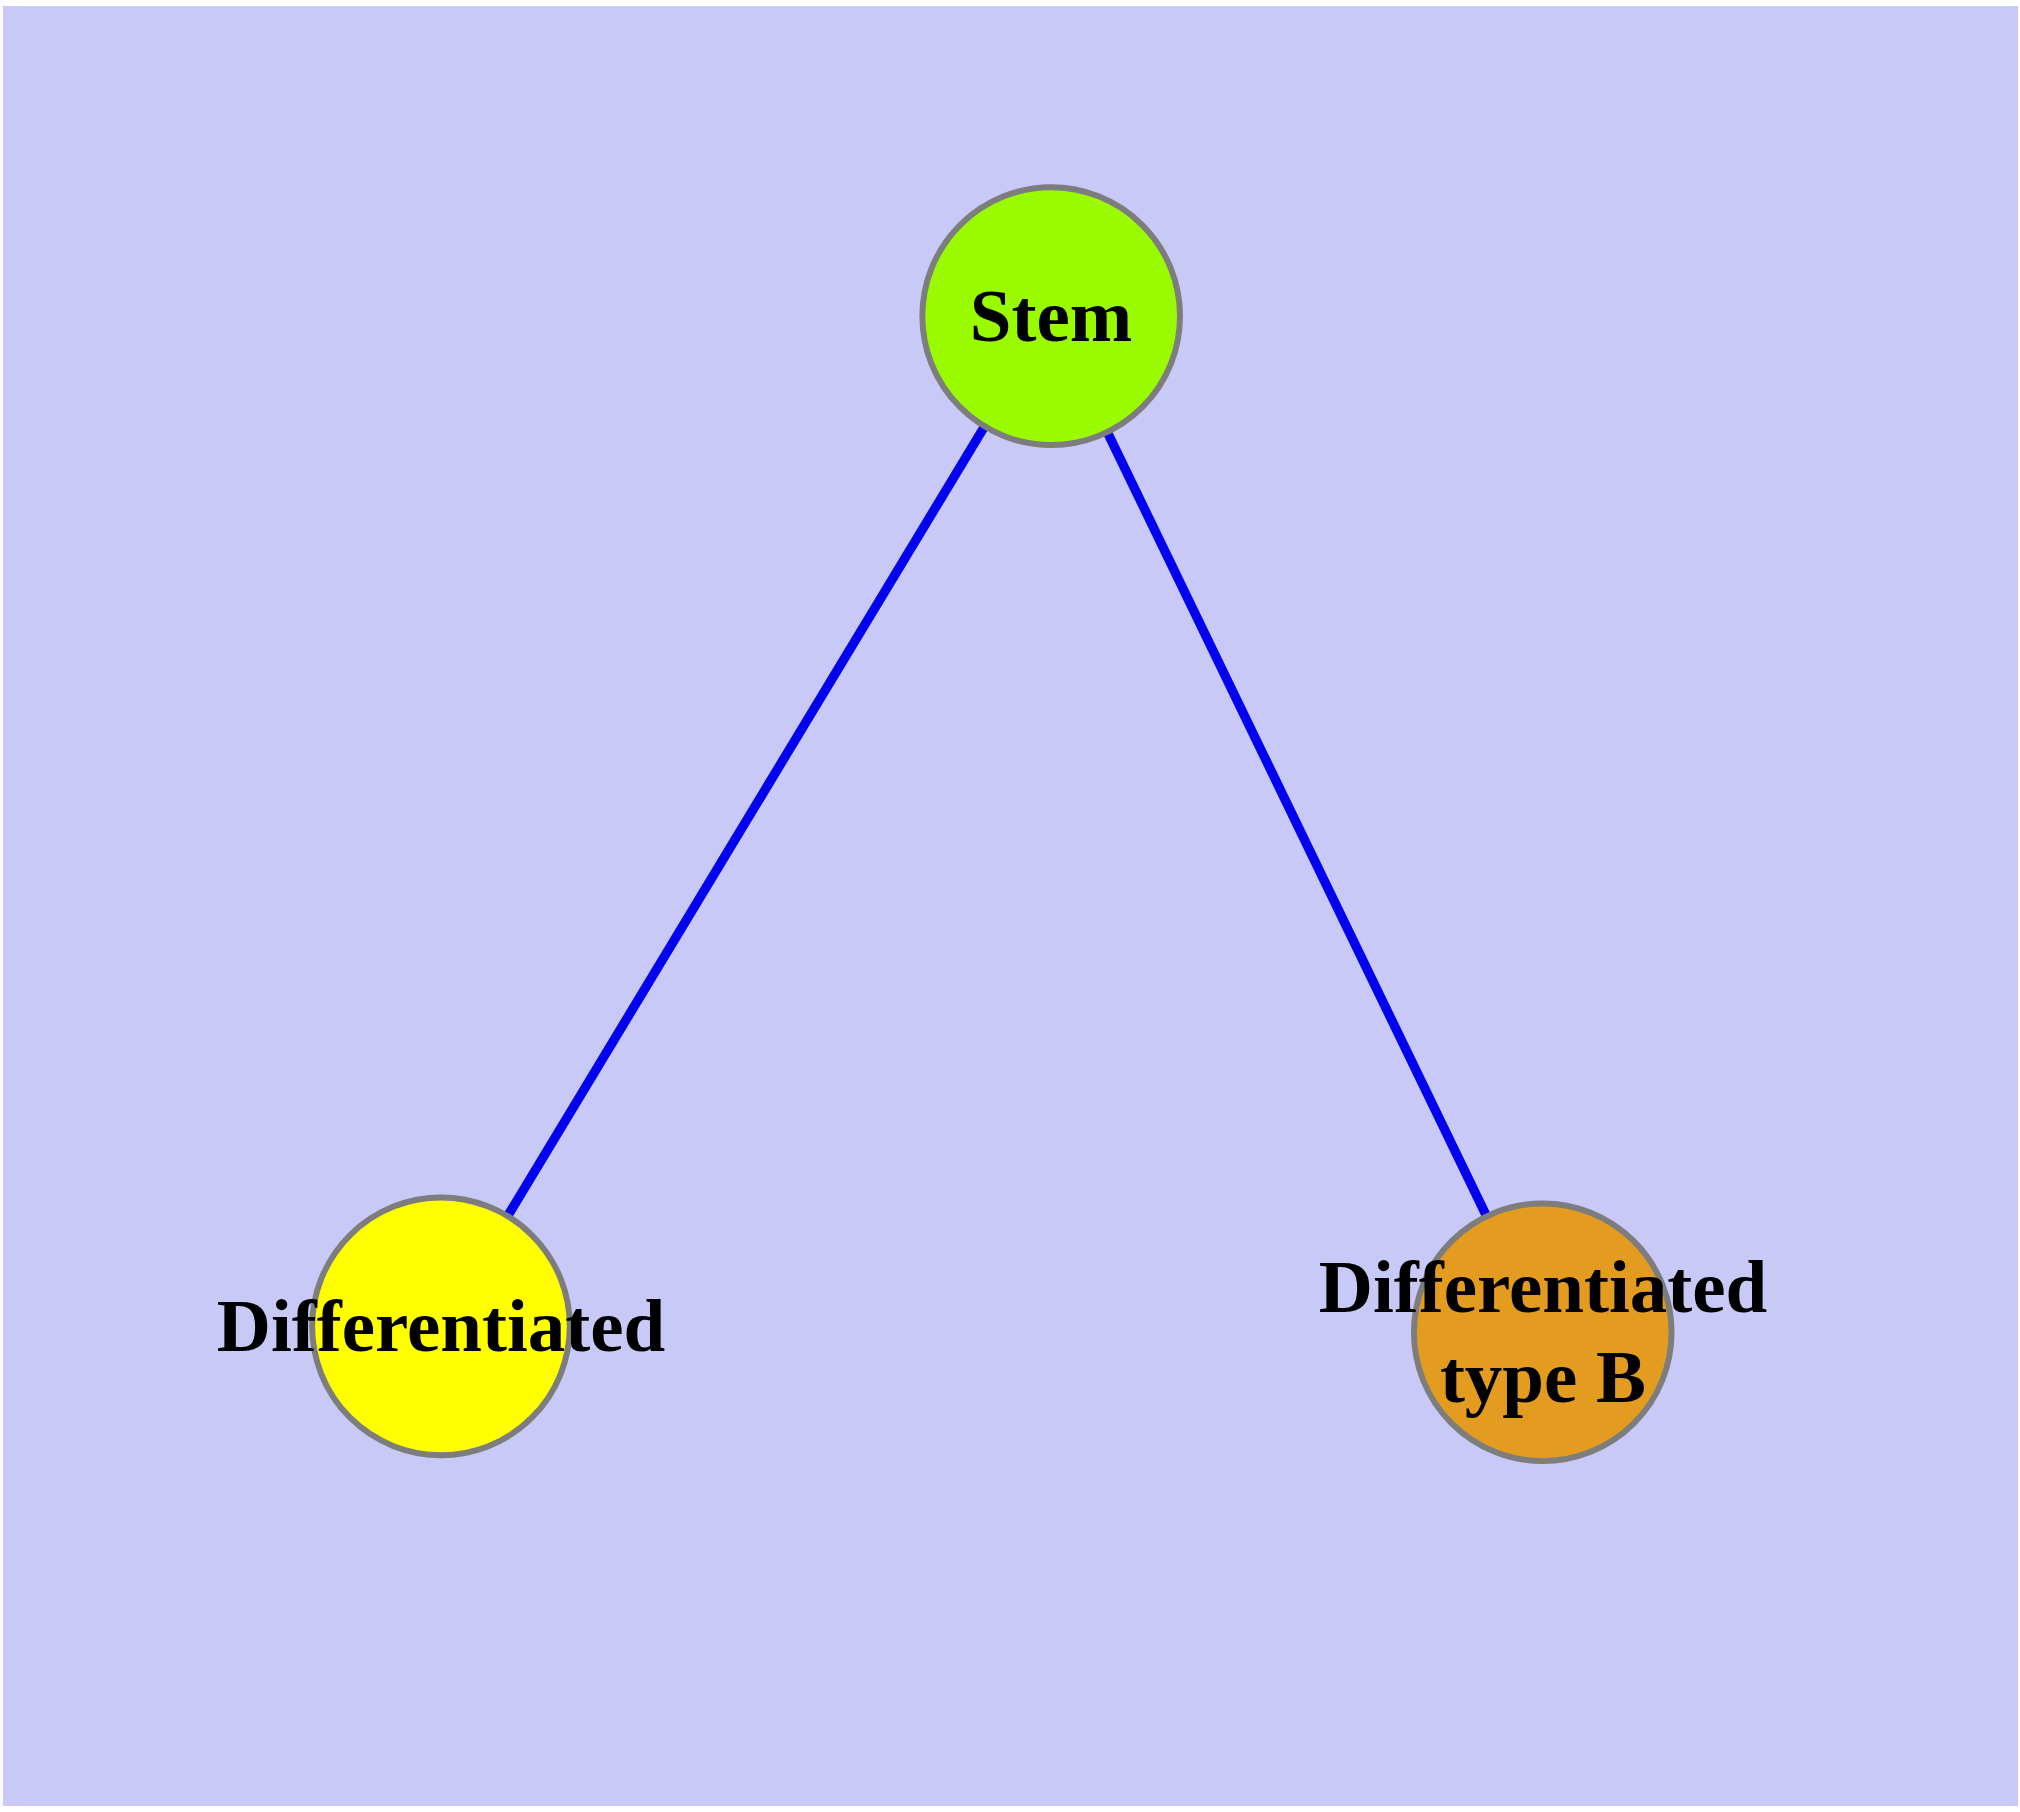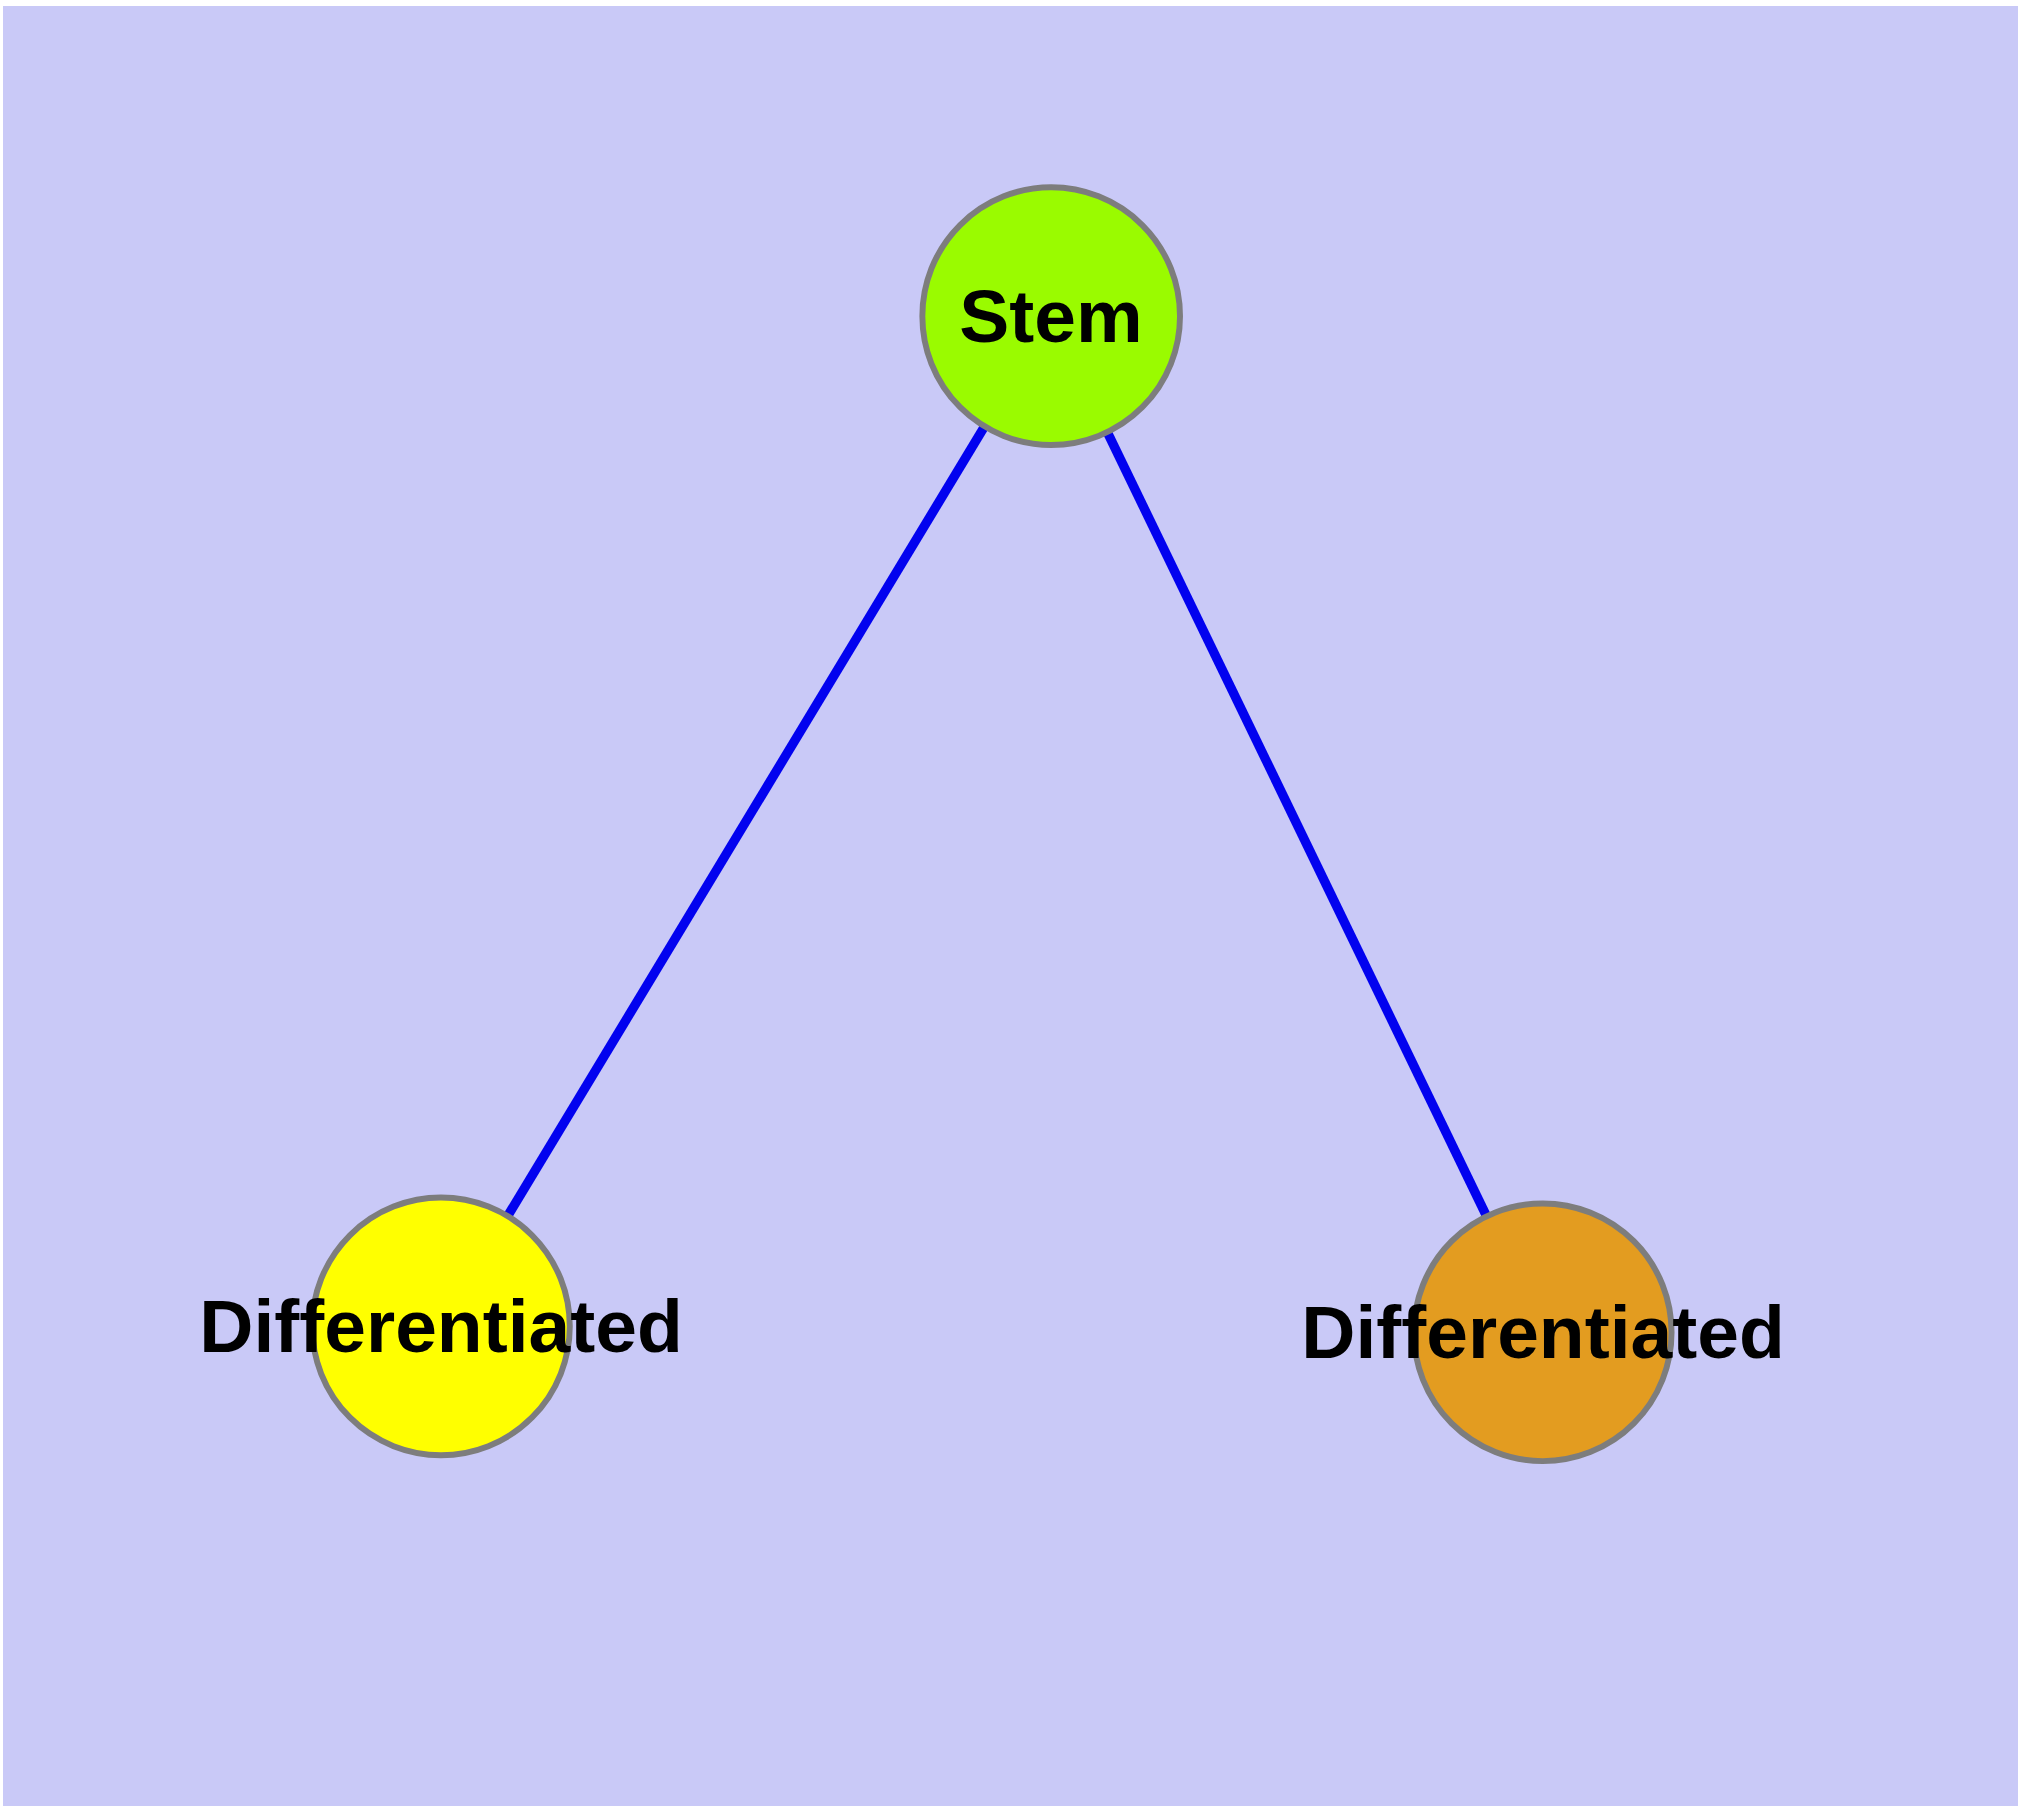--- a/index.html
+++ b/index.html
@@ -6,21 +6,21 @@
     margin: 0;
     padding: 0;
     background: #ffffff;
   }
   .stage {
     position: relative;
     width: 2021px;
     height: 1812px;
     background: #ffffff;
     overflow: hidden;
-    font-family: Liberation Sans, sans-serif;
+    font-family: Liberation Serif, serif;
   }
   .plot-bg {
     position: absolute;
     left: 3.4px;
     top: 6px;
     right: 3.4px;
     bottom: 6px;
     
     background: var(--bg-color, #C9C9F7);
   }
@@ -63,16 +63,17 @@
   <div class="node-label" style="left:1051px; top:316px;">
     <span>Stem</span>
   </div>
 
   <div class="node-label" style="left:441px; top:1326px;">
     <div>Differentiated</div>
   </div>
 
   <div class="node-label" style="left:1543px; top:1332px;">
     <div>Differentiated</div>
+    <div>type B</div>
   </div>
 
 </div>
 
 
 </body></html>

